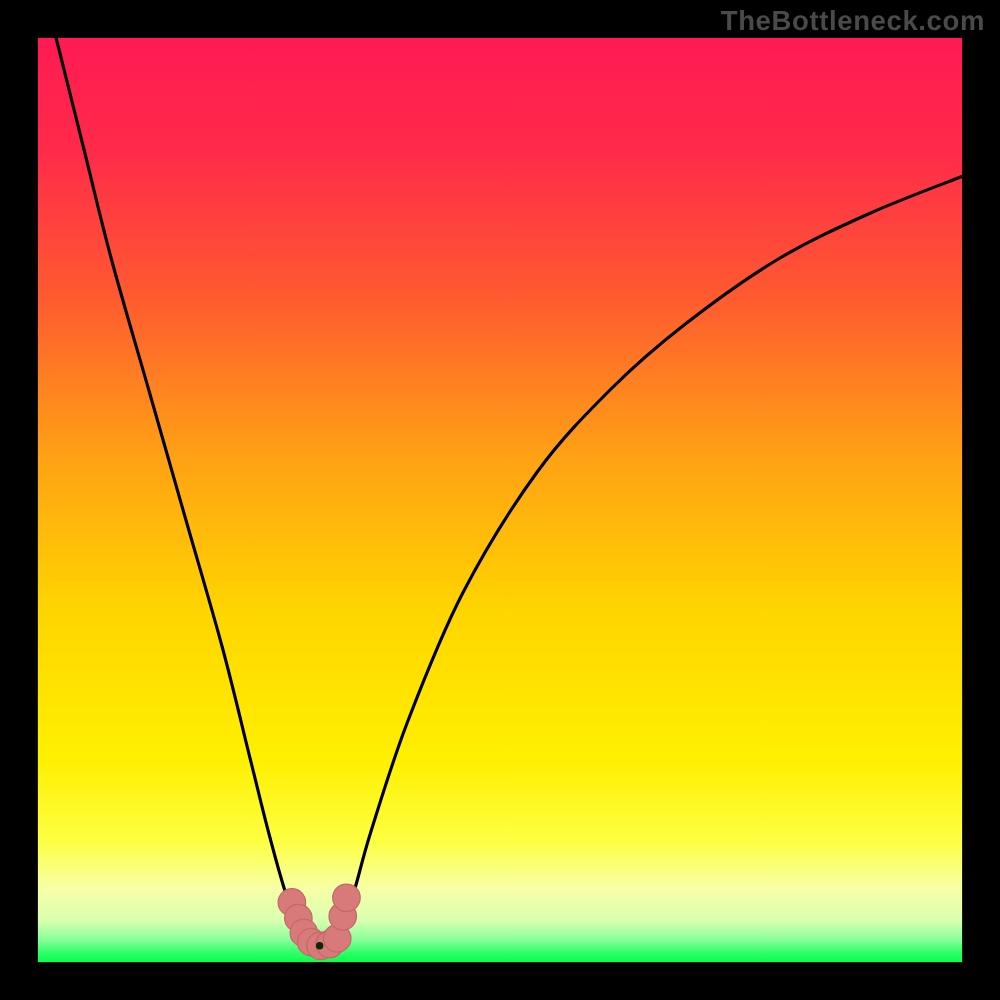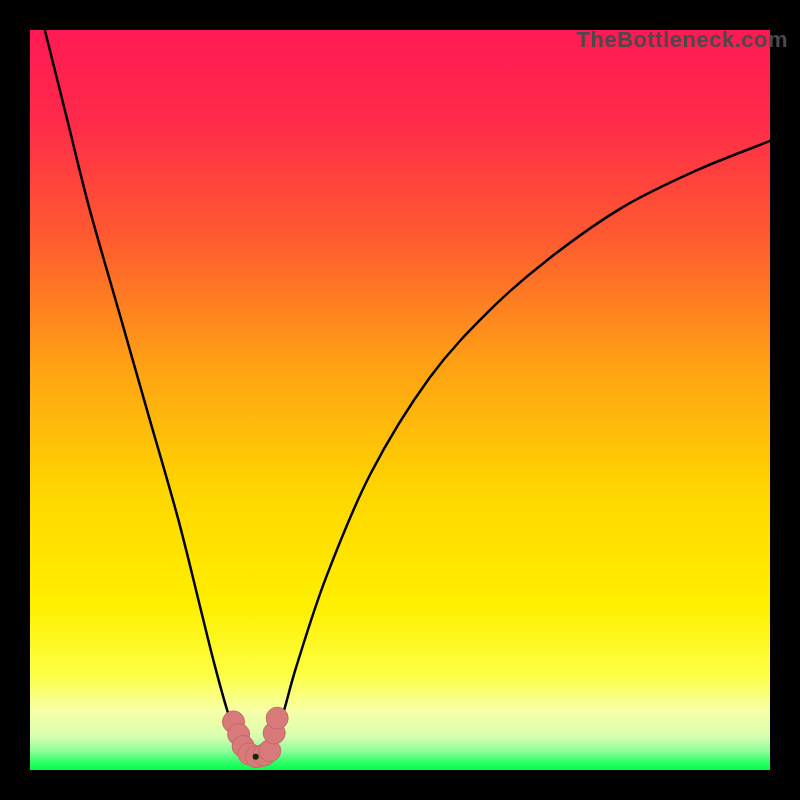--- a/index.html
+++ b/index.html
@@ -13,21 +13,20 @@
   .watermark {
     position: absolute;
     top: 4px;
     right: 12px;
     font-family: Arial, Helvetica, sans-serif;
     font-size: 22px;
     font-weight: 600;
     color: #4a4a4a;
     letter-spacing: 0.5px;
     z-index: 10;
-    margin-top: 23px;
   }
   .plot-area {
     position: absolute;
     left: 30px;
     top: 30px;
     width: 740px;
     height: 740px;
     overflow: hidden;
   }
   .gradient-bg {

